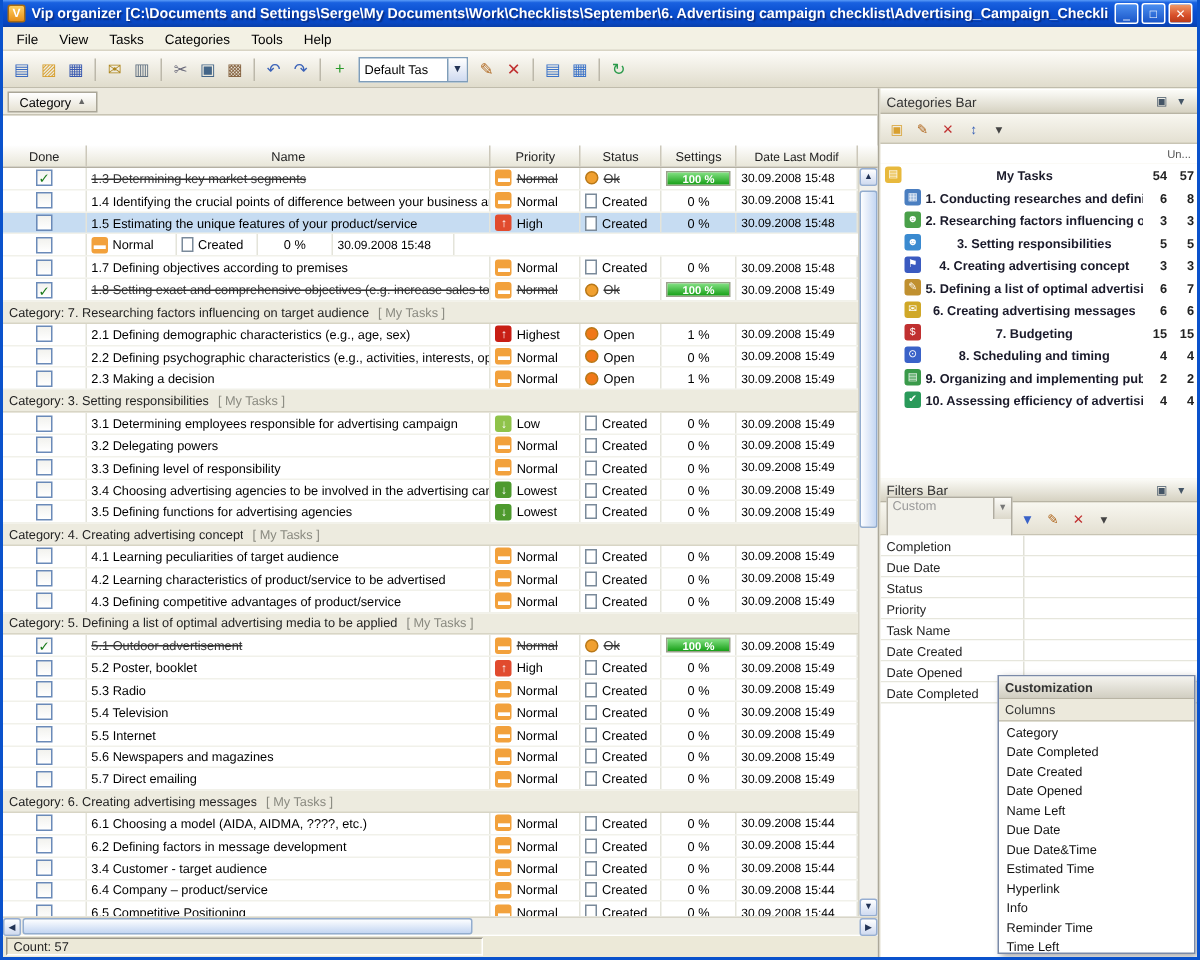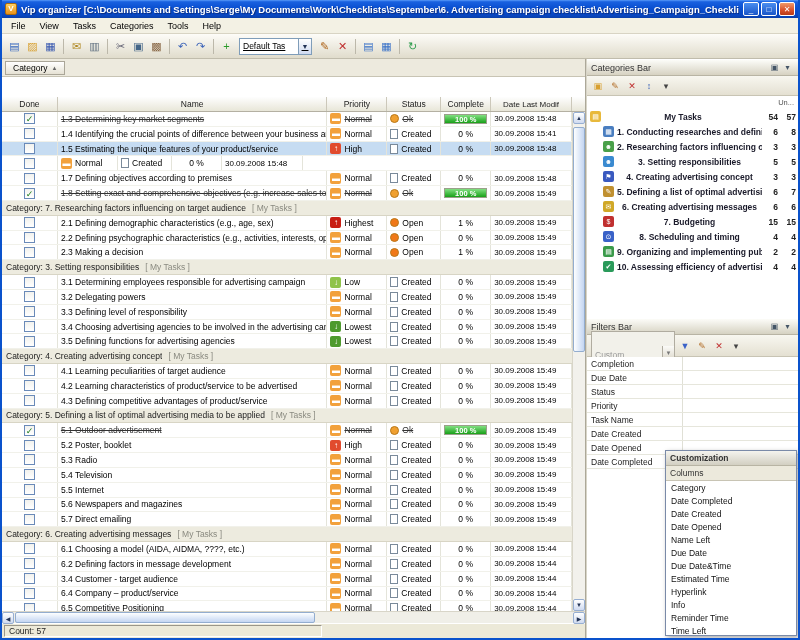--- a/index.html
+++ b/index.html
@@ -20,21 +20,21 @@
   .tb-btn { width:16px; height:14px; border-radius:2px; border:1px solid #fff; color:#fff; font-size:8px;
     display:flex; align-items:center; justify-content:center; background:linear-gradient(#4a8ef0,#1a56c8); }
   .tb-btn.close { background:linear-gradient(#f09a6a,#d8502a 60%,#b83a18); }
   
   .menubar { height:16px; background:#f3f1e4; border-bottom:1px solid #d8d4c4; display:flex; align-items:center; padding-left:2px; }
   .menu-item { padding:1px 7px; font-size:9px; }
   .toolbar { height:25px; background:linear-gradient(#fdfcf8,#e0dccc); border-bottom:1px solid #c0bcac;
     display:flex; align-items:center; gap:1px; padding:0 4px; }
   .ticon { width:17px; height:17px; display:flex; align-items:center; justify-content:center; font-size:11px; }
   .tsep { width:1px; height:15px; background:#bcb8aa; margin:0 3px; }
-  .combo { display:flex; align-items:center; height:17px; border:1px solid #7f9db9; background:#fff; margin:0 3px;text-decoration:underline; }
+  .combo { display:flex; align-items:center; height:17px; border:1px solid #7f9db9; background:#fff; margin:0 3px; }
   .combo-text { width:58px; font-size:8.5px; padding-left:3px; white-space:nowrap; overflow:hidden; }
   .combo-btn { width:13px; height:15px; background:linear-gradient(#fff,#cfdaf0); border-left:1px solid #7f9db9;
     font-size:7px; display:flex; align-items:center; justify-content:center; color:#235; }
   
   .main { display:flex; height:579px; }
   .left { width:584px; display:flex; flex-direction:column; background:#fff; border-right:1px solid #aca899; }
   
   .groupby { height:18px; background:#edeade; border-bottom:1px solid #c8c4b4; display:flex; align-items:center; padding-left:3px; }
   .groupbtn { display:inline-flex; align-items:center; gap:4px; height:14px; padding:0 7px;
     background:linear-gradient(#fff,#e6e2d4); border:1px solid #aaa698; font-size:8.5px; }
@@ -104,21 +104,21 @@
   .tree { flex:1; background:#fff; overflow:hidden; }
   .titem { display:flex; align-items:center; height:15px; padding-left:16px; }
   .titem.root { padding-left:3px; }
   .ticon2 { width:11px; height:11px; border-radius:2px; color:#fff; font-size:7px; line-height:11px; text-align:center;
     margin-right:3px; flex:none; }
   .tlabel { flex:1; font-weight:bold; font-size:8.5px; color:#1a1a2a; white-space:nowrap; overflow:hidden;text-align:center; }
   .tn { width:18px; text-align:right; font-size:8.5px; font-weight:bold; color:#222; padding-right:2px; flex:none; }
   
   .f-toolbar { height:22px; background:linear-gradient(#f8f7f0,#e4e0d2); border-bottom:1px solid #c8c4b4;
     display:flex; align-items:center; gap:3px; padding:0 4px; }
-  .fcombo { display:flex; align-items:flex-end; height:30px; border:1px solid #b0aca0; background:#f2f1ea; }
+  .fcombo { display:flex; align-items:flex-start; height:30px; border:1px solid #b0aca0; background:#f2f1ea; }
   .fcombo-text { width:70px; font-size:8.5px; padding-left:3px; color:#999; }
   .fcombo-btn { width:12px; height:14px; background:linear-gradient(#fbfbf8,#dcd8ca); border-left:1px solid #b0aca0;
     font-size:6px; display:flex; align-items:center; justify-content:center; color:#777; }
   .f-toolbar .ticon { width:14px; height:14px; font-size:9px; }
   .f-fields { flex:1; background:#fff; overflow:hidden; }
   .frow { height:14px; display:flex; border-bottom:1px solid #e6e6dc; background:#fff; }
   .flabel { width:96px; padding-left:4px; border-right:1px solid #e0e0d6; font-size:8.5px; color:#222;
     display:flex; align-items:center; white-space:nowrap; overflow:hidden; }
   .fval { flex:1; }
   
@@ -193,21 +193,21 @@
       <span class="groupbtn">
         <span>Category</span>
         <span class="sortglyph">▲</span>
       </span>
     </div>
     <div class="gridhead">
       <span class="gh cdone">Done</span>
       <span class="gh cname">Name</span>
       <span class="gh cpr">Priority</span>
       <span class="gh cst">Status</span>
-      <span class="gh ccp">Complete</span>
+      <span class="gh ccp">Settings</span>
       <span class="gh cdt">Date Last Modif</span>
       <span class="gh" style="width:13px;border-right:none;"></span>
     </div>
     <div class="gridwrap">
       <div class="gridbody">
           <div class="row strike">
             <div class="cell cdone">
               <span class="cb">✓</span>
             </div>
             <div class="cell cname">1.3 Determining key market segments</div>

